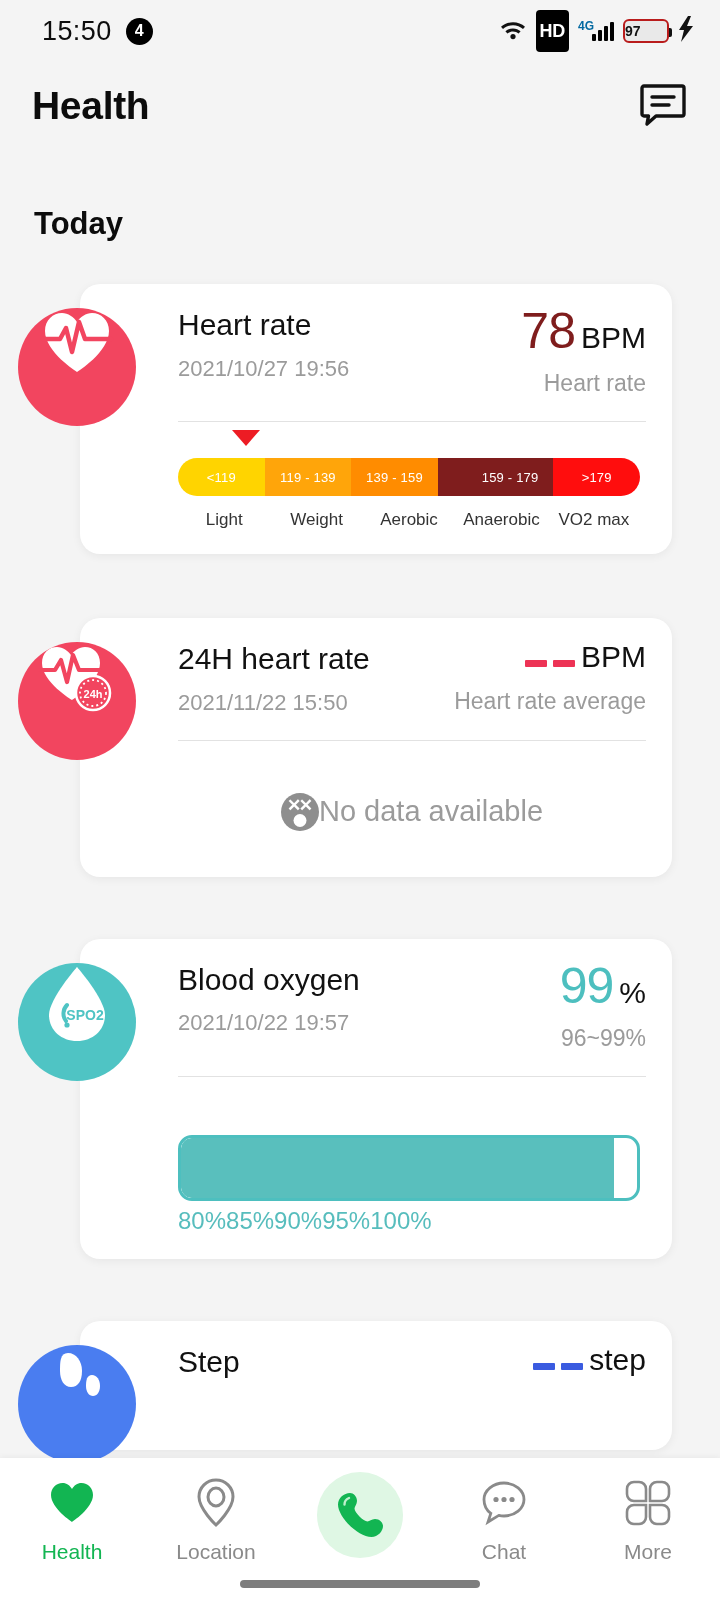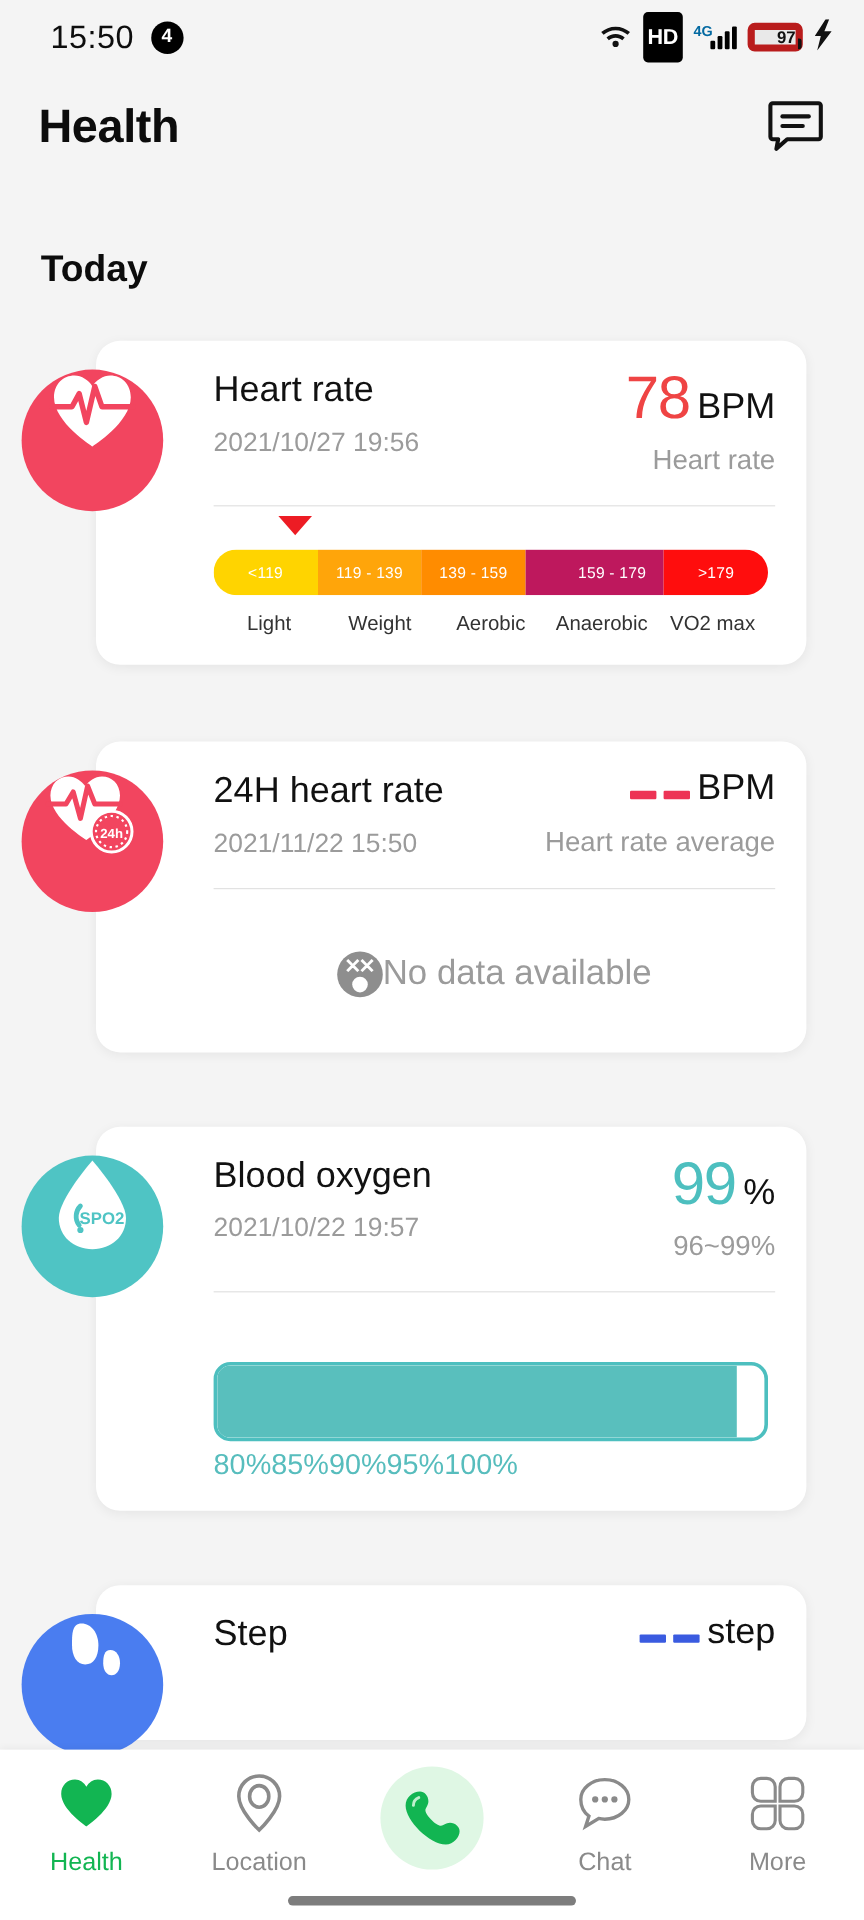--- a/index.html
+++ b/index.html
@@ -40,22 +40,22 @@
   .sig-wrap { display:flex; align-items:flex-end; gap:2px; position:relative; }
   .sig-4g { font-size:12px; font-weight:700; color:#0369a1; position:absolute; top:-3px; left:0; }
   .bars { display:flex; align-items:flex-end; gap:2px; margin-left:14px; }
   .bars i { width:4px; background:#000; display:block; border-radius:1px; }
   .bars i:nth-child(1){height:7px}
   .bars i:nth-child(2){height:11px}
   .bars i:nth-child(3){height:15px}
   .bars i:nth-child(4){height:19px}
   .battery {
     width:46px; height:24px;
-    border:6px solid #b91c1c; border-radius:6px;
-    position:relative; display:flex; align-items:center; justify-content:flex-end;
+    border:2px solid #b91c1c; border-radius:6px;
+    position:relative; display:flex; align-items:center; justify-content:flex-start;
     background:#e9e9e9;
   }
   .battery:after {
     content:""; position:absolute; right:-5px; top:7px;
     width:3px; height:9px; background:#111; border-radius:0 2px 2px 0;
   }
   .bat-num { font-size:14px; font-weight:600; color:#111; line-height:1; }
 
   
   .header {
@@ -92,21 +92,21 @@
   .icon-spo2 { background:#4FC4C4; }
   .icon-step { background:#4A7DF0; }
 
   .card-top { display:flex; justify-content:space-between; align-items:flex-start; }
   .card-left { padding-left:18px; }
   .card-name { font-size:30px; color:#111; font-weight:400; line-height:1.25; }
   .card-date { font-size:22px; color:#9b9b9b; margin-top:12px; }
   .card-right { text-align:right; }
   .val-row { display:flex; align-items:baseline; justify-content:flex-end; }
   .big-val { font-size:50px; font-weight:400; line-height:1; letter-spacing:-1px; }
-  .val-hr   { color:#ef4444;margin-left:40px; }
+  .val-hr   { color:#7f1d1d;margin-left:40px; }
   .val-teal { color:#4DBFBF; }
   .unit { font-size:30px; color:#111; margin-left:6px; }
   .val-sub { font-size:23px; color:#9b9b9b; margin-top:14px; }
   .dashes { display:inline-flex; gap:6px; align-items:center; padding-bottom:6px; }
   .dashes span { display:block; width:22px; height:7px; border-radius:1px; }
   .dash-red  span { background:#ED3355; }
   .dash-blue span { background:#3A5BE0; }
 
   .divider { height:1px; background:#e2e2e2; margin:24px 0 0 18px; }
 
@@ -254,21 +254,21 @@
         <div class="val-sub">Heart rate</div>
       </div>
     </div>
     <div class="divider"></div>
     <div class="zone-wrap">
       <div class="zone-marker" style="left: calc(14% + 4px);"></div>
       <div class="zone-bar">
           <div class="zone-seg" style="background: rgb(255, 212, 0);">&lt;119</div>
           <div class="zone-seg" style="background: rgb(255, 165, 10);">119 - 139</div>
           <div class="zone-seg" style="background: rgb(255, 140, 0);">139 - 159</div>
-          <div class="zone-seg" style="background: #be185d; padding-left: 29px;">159 - 179</div>
+          <div class="zone-seg" style="background: #7f1d1d; padding-left: 29px;">159 - 179</div>
           <div class="zone-seg" style="background: rgb(255, 13, 13);">&gt;179</div>
         </div>
       <div class="zone-labels">
           <div>Light</div>
           <div>Weight</div>
           <div>Aerobic</div>
           <div>Anaerobic</div>
           <div>VO2 max</div>
         </div>
     </div>

